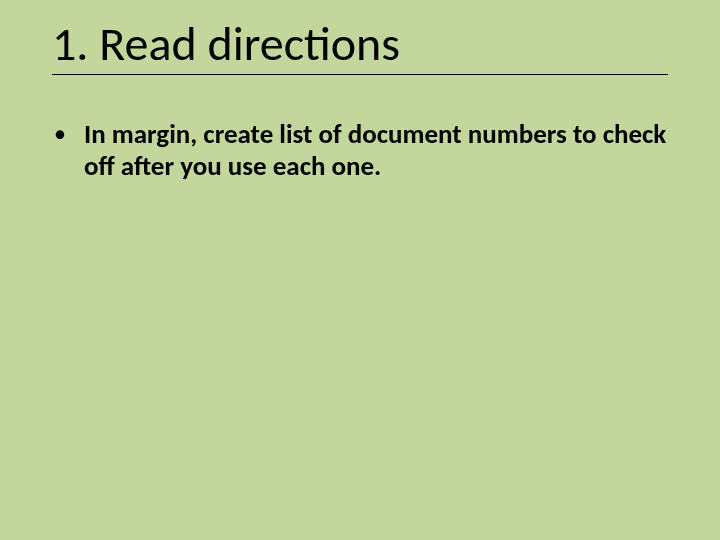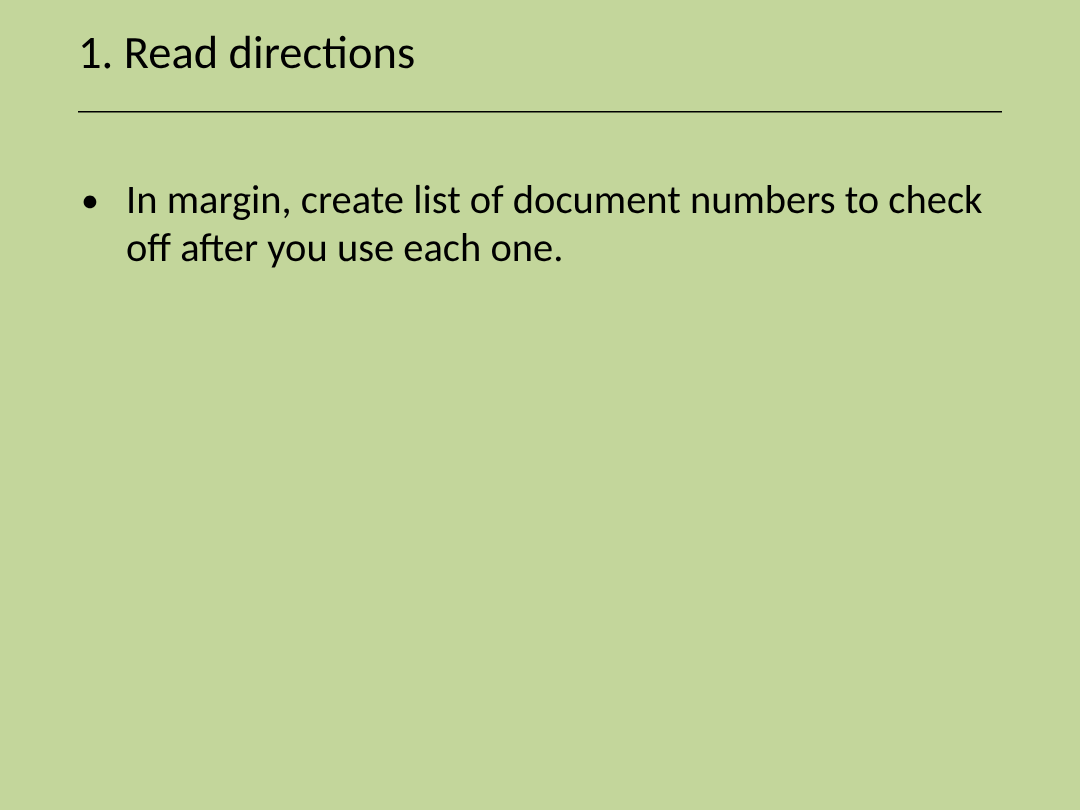--- a/index.html
+++ b/index.html
@@ -16,21 +16,21 @@
     position: relative;
     font-family: Calibri, "Segoe UI", Arial, sans-serif;
     color: #000;
     box-sizing: border-box;
   }
   .title {
     position: absolute;
     left: 52px;
     top: 18px;
     right: 52px;
-    font-size: 31px;
+    font-size: 48px;
     font-weight: 400;
     line-height: 1.1;
     padding-bottom: 6px;
   }
   .title-rule {
     position: absolute;
     left: 52px;
     right: 52px;
     top: 74px;
     height: 0;
@@ -51,20 +51,21 @@
   .bullet {
     width: 30px;
     flex: 0 0 30px;
     text-align: left;
     padding-left: 2px;
     font-size: 24px;
     line-height: 1.3;
   }
   .bullet-text {
     flex: 1 1 auto;
+    font-weight: bold;
   }
 </style>
 </head>
 <body>
 
 <div class="slide">
   <div class="title">1. Read directions</div>
   <div class="title-rule"></div>
   <div class="body">
     <div class="bullet-item">

